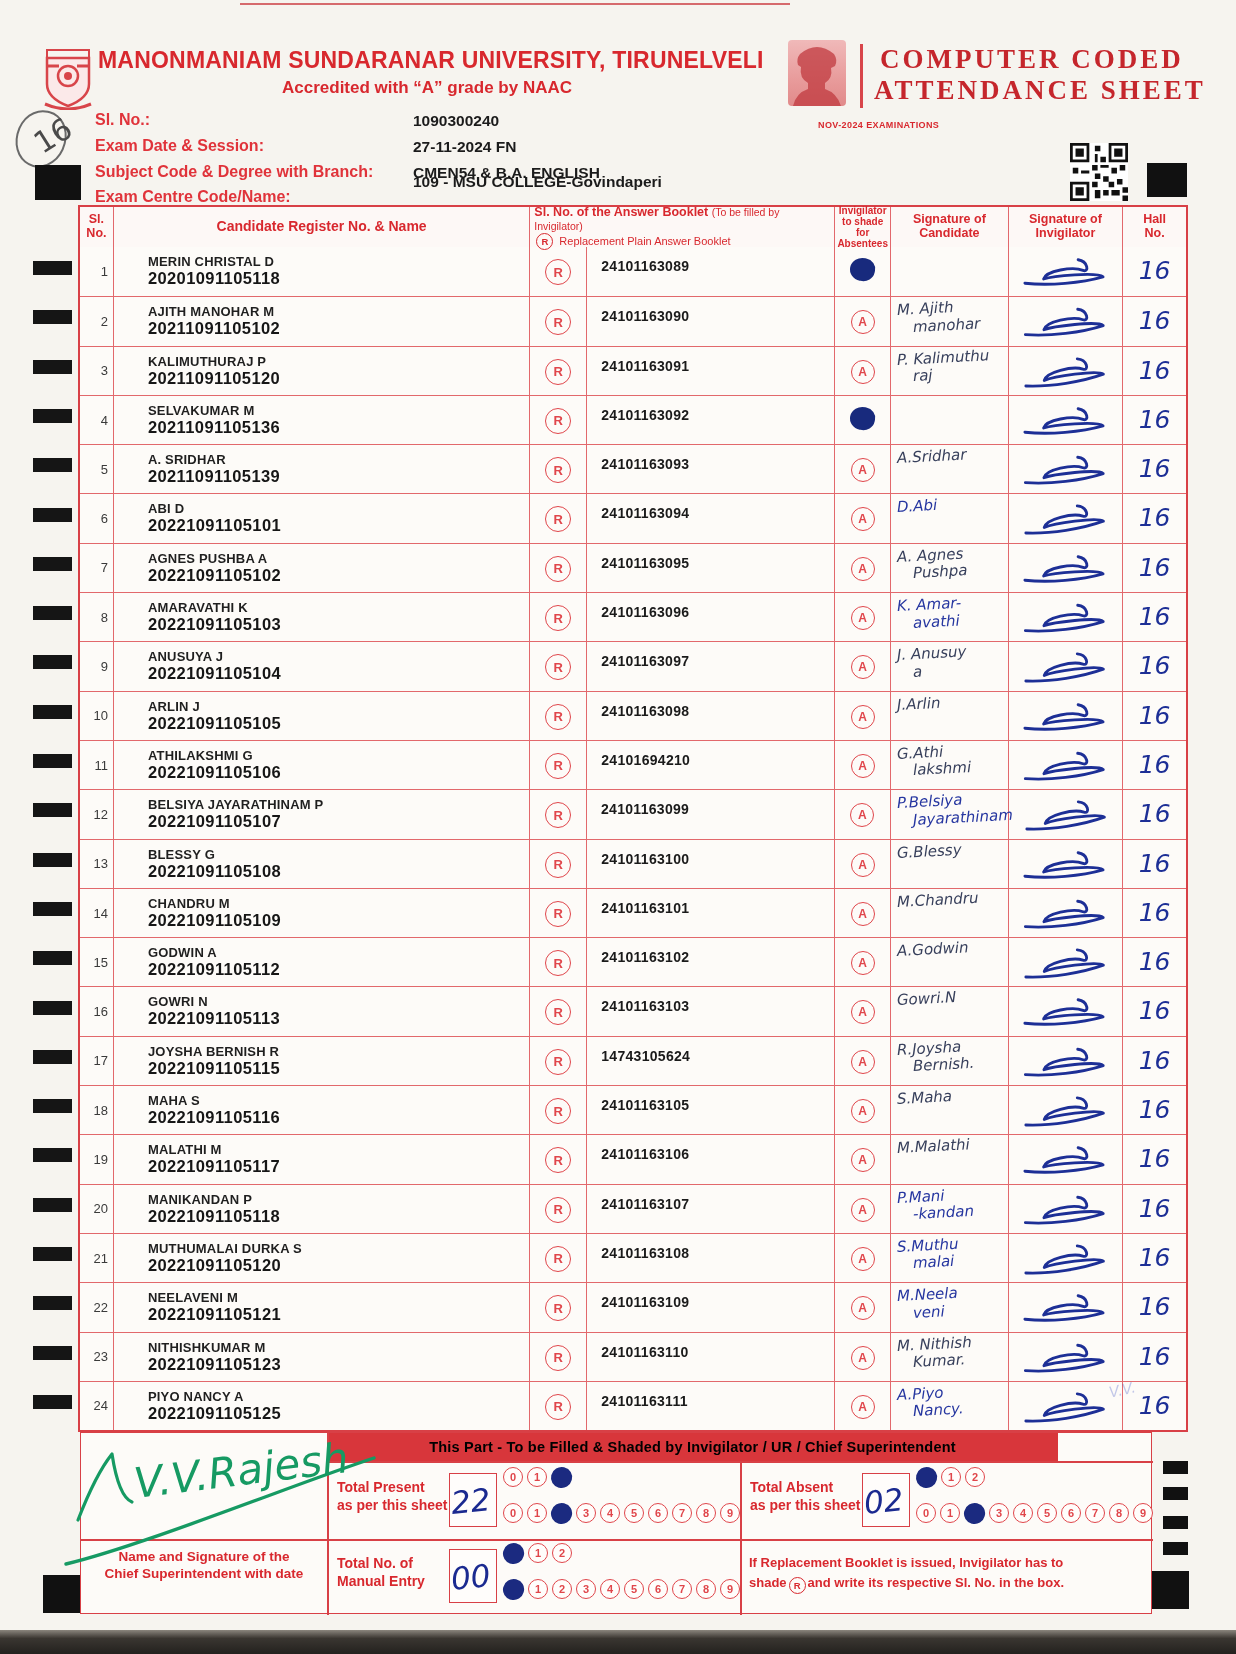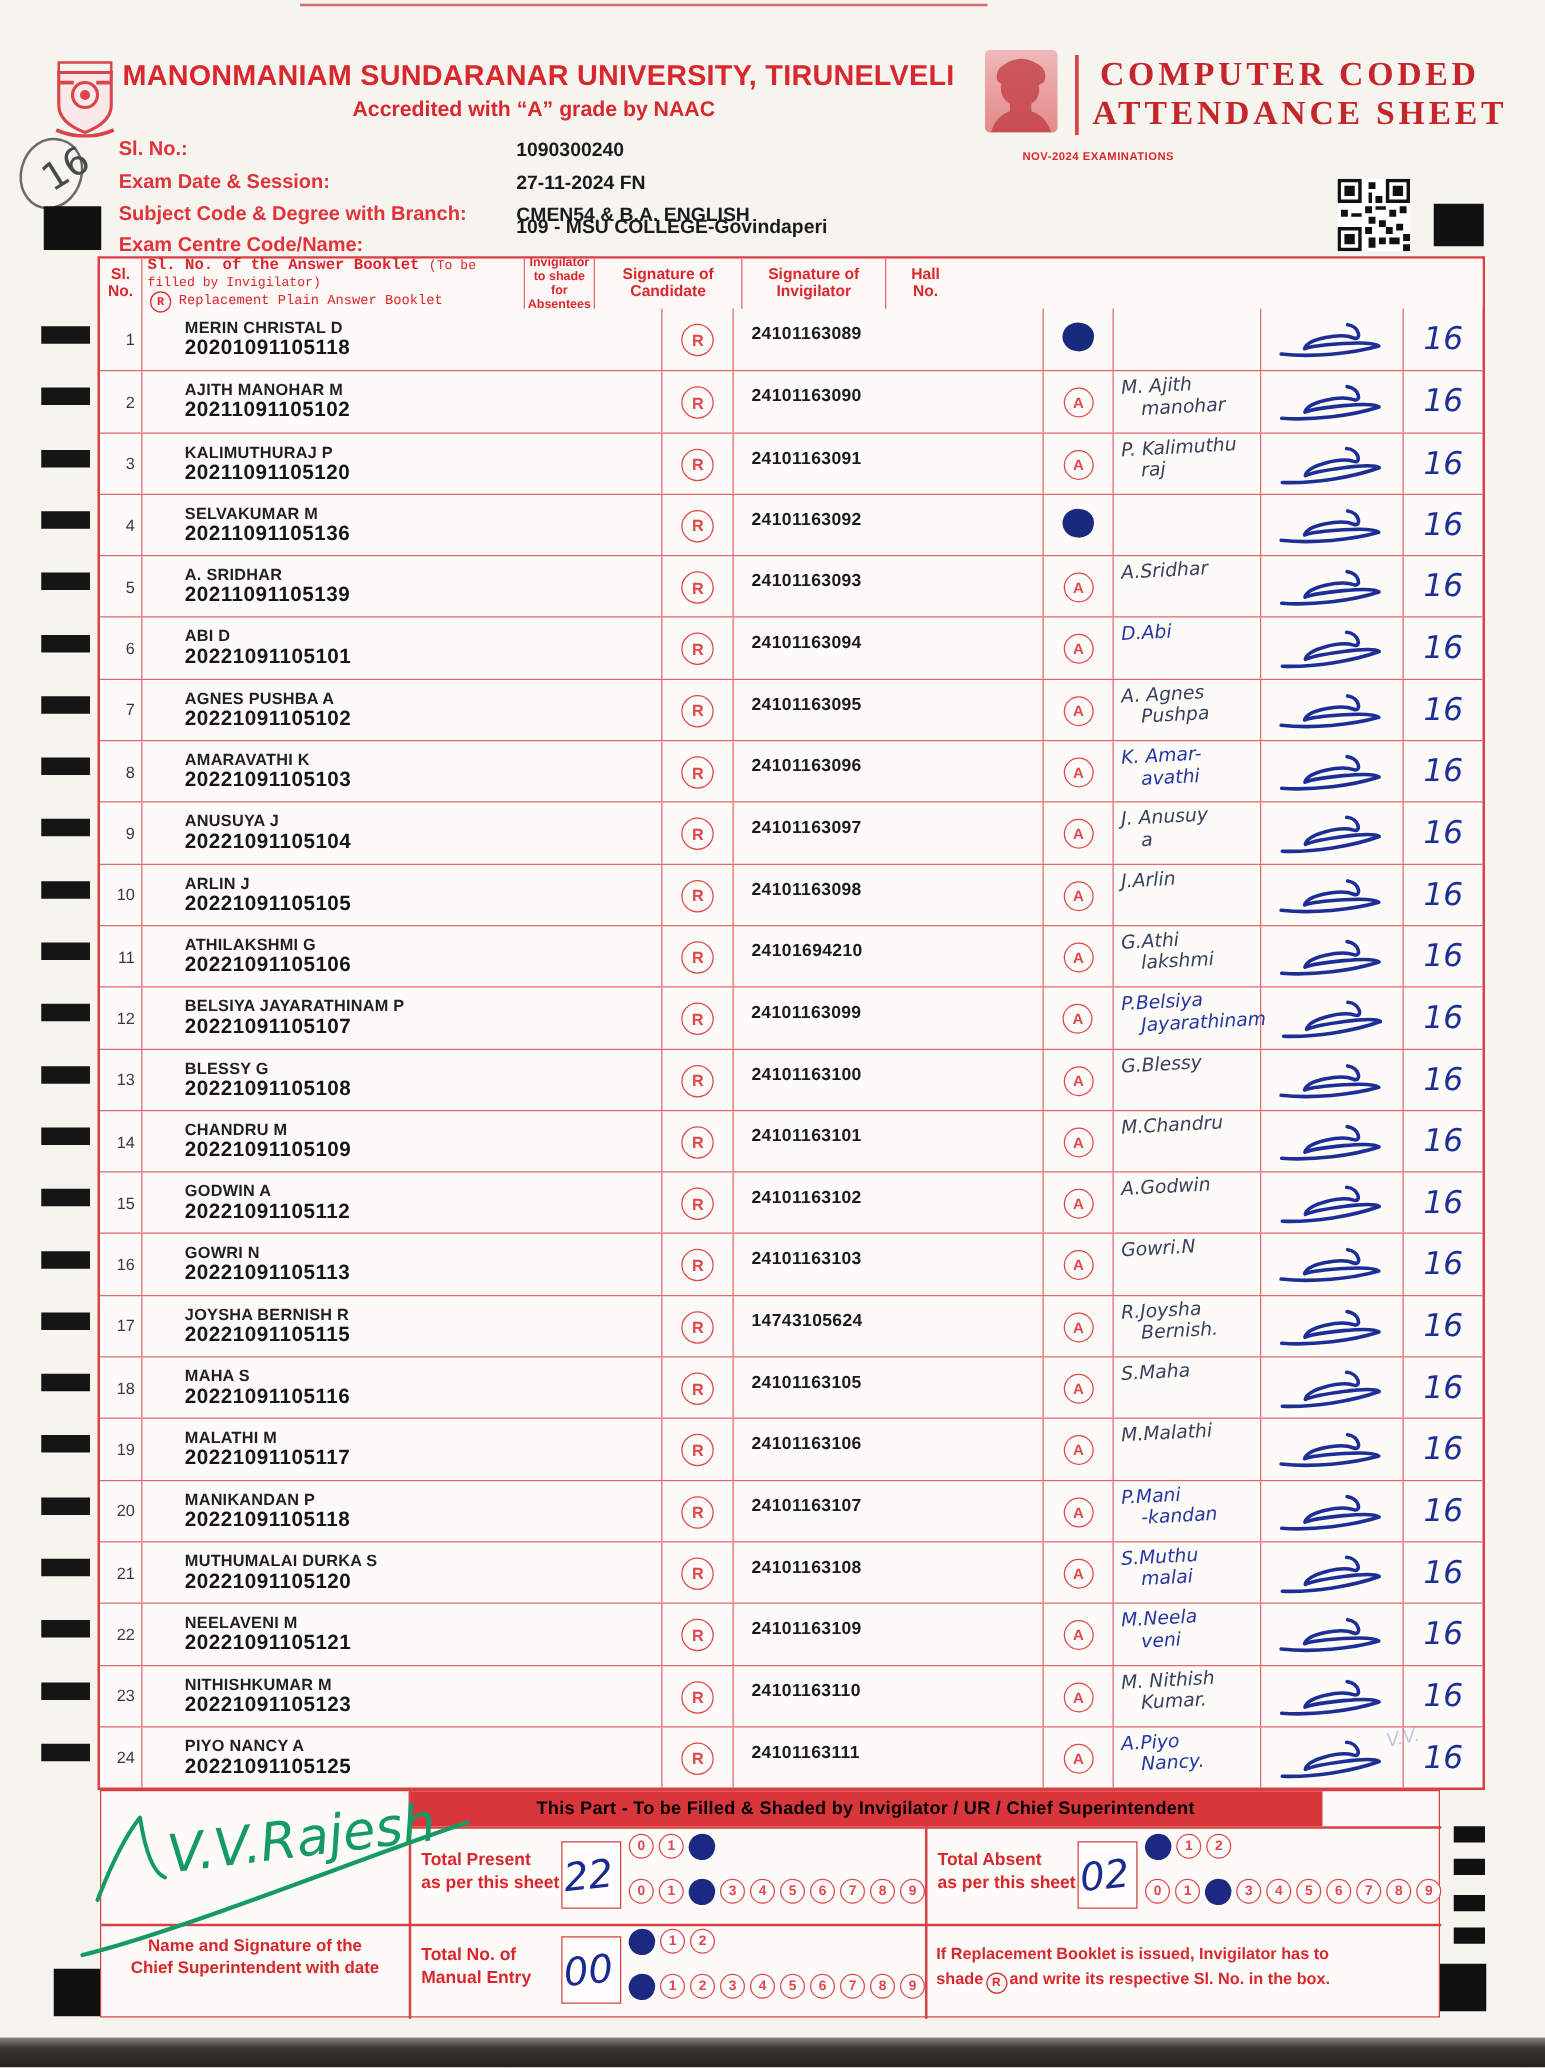--- a/index.html
+++ b/index.html
@@ -149,21 +149,24 @@
       <div class="abs meta-label" style="left: 95px; top: 188px;">Exam Centre Code/Name:</div>
       <div class="abs meta-value" style="left: 413px; top: 173px;">109 - MSU COLLEGE-Govindaperi</div>
     </div>
 
   <div id="sheet-table">
     <div class="trow thead">
       <div class="cell c-sl">
         <span class="h-sm">Sl.</span>
           <span class="h-sm">No.</span>
       </div>
-      <div class="cell h-bk" style="width:306px;font-family:Liberation Mono, monospace;">
+      <div class="cell c-name">
+        <span class="h-sm" style="font-size:14px;">Candidate Register No. &amp; Name</span>
+      </div>
+      <div class="cell h-bk" style="width:306px;">
         <span class="l1"><span>Sl. No. of the Answer Booklet</span> <span class="paren">(To be filled by Invigilator)</span></span>
         <span class="l2">
             <span class="circle-r-inline">R</span>
             <span>Replacement Plain Answer Booklet</span>
           </span>
       </div>
       <div class="cell c-ab">
         <span class="h-xs">Invigilator</span>
         <span class="h-xs">to shade for</span>
         <span class="h-xs">Absentees</span>

